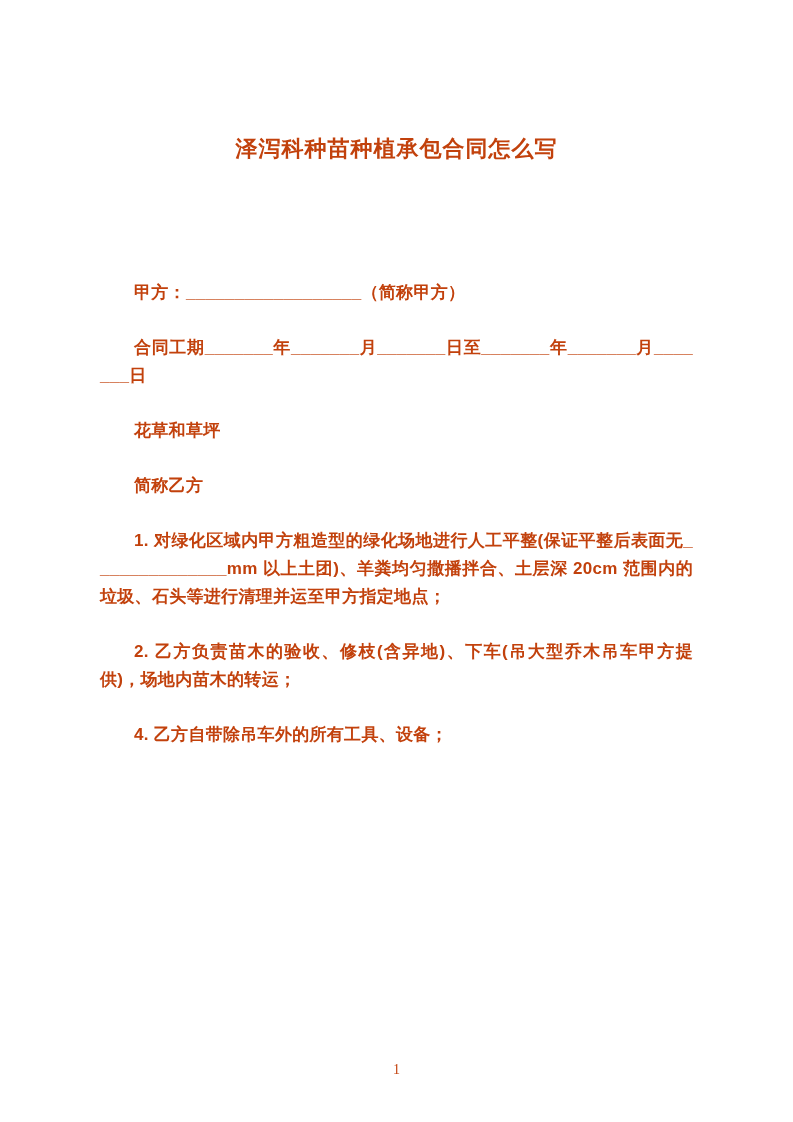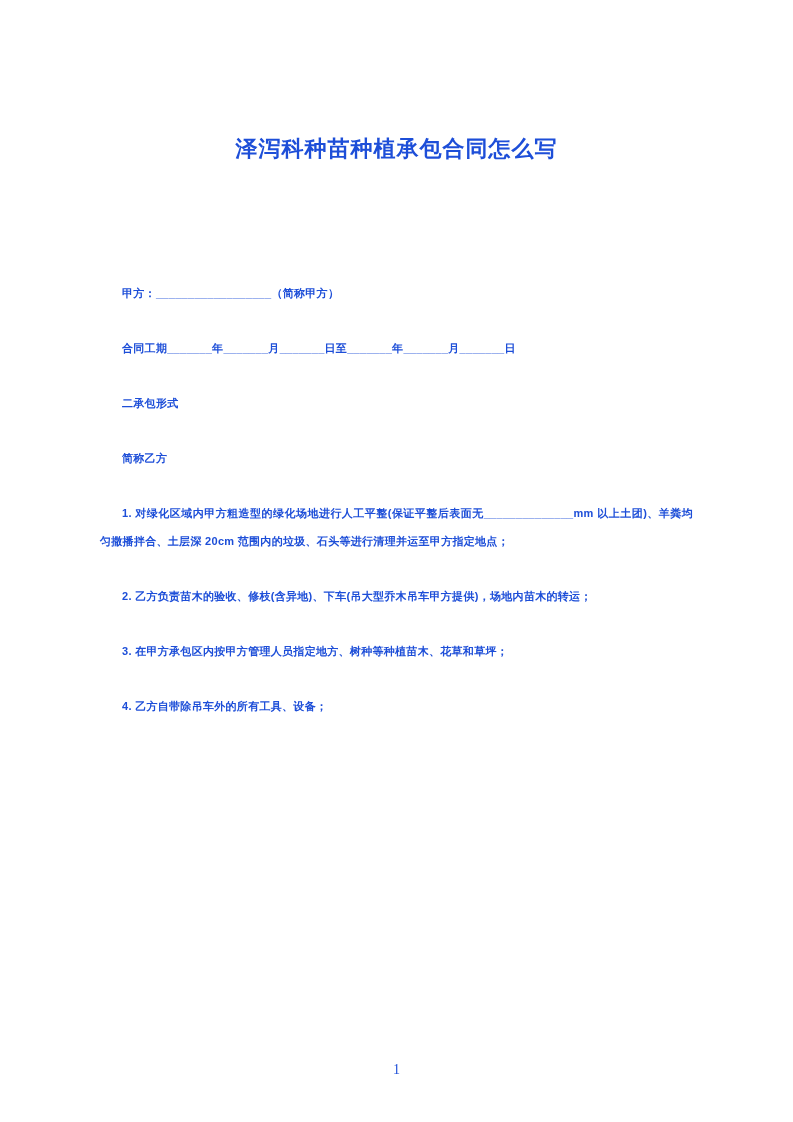--- a/index.html
+++ b/index.html
@@ -4,34 +4,34 @@
 <style>
   * { margin: 0; padding: 0; box-sizing: border-box; }
   html, body { background: #ffffff; }
   .page {
     width: 793px;
     height: 1122px;
     margin: 0 auto;
     background: #ffffff;
     position: relative;
     font-family: "Liberation Sans", "DejaVu Sans", sans-serif;
-    color: #1d4ed8;
+    color: #c2410c;
     padding: 133px 100px 0 100px;
     overflow: hidden;
   }
   .doc-title {
     font-size: 22px;
     line-height: 31px;
     font-weight: 700;
     text-align: center;
     letter-spacing: 1px;
     margin-bottom: 115px;
   }
   .para {
-    font-size: 11px;
+    font-size: 17px;
     line-height: 28px;
     font-weight: 700;
     text-align: justify;
     text-indent: 2em;
     margin-bottom: 27px;
     word-break: break-all;
     letter-spacing: 0.3px;
   }
   .page-number {
     position: absolute;
@@ -46,22 +46,21 @@
 </style>
 </head>
 <body>
 
 <div class="page">
 
   <h1 class="doc-title">泽泻科种苗种植承包合同怎么写</h1>
 
   <p class="para">甲方：__________________（简称甲方）</p>
   <p class="para">合同工期_______年_______月_______日至_______年_______月_______日</p>
-  <p class="para">二承包形式</p>
+  <p class="para">花草和草坪</p>
   <p class="para">简称乙方</p>
   <p class="para">1. 对绿化区域内甲方粗造型的绿化场地进行人工平整(保证平整后表面无______________mm 以上土团)、羊粪均匀撒播拌合、土层深 20cm 范围内的垃圾、石头等进行清理并运至甲方指定地点；</p>
   <p class="para">2. 乙方负责苗木的验收、修枝(含异地)、下车(吊大型乔木吊车甲方提供)，场地内苗木的转运；</p>
-  <p class="para">3. 在甲方承包区内按甲方管理人员指定地方、树种等种植苗木、花草和草坪；</p>
   <p class="para">4. 乙方自带除吊车外的所有工具、设备；</p>
 
   <div class="page-number">1</div>
 
 </div>
 
 </body></html>

